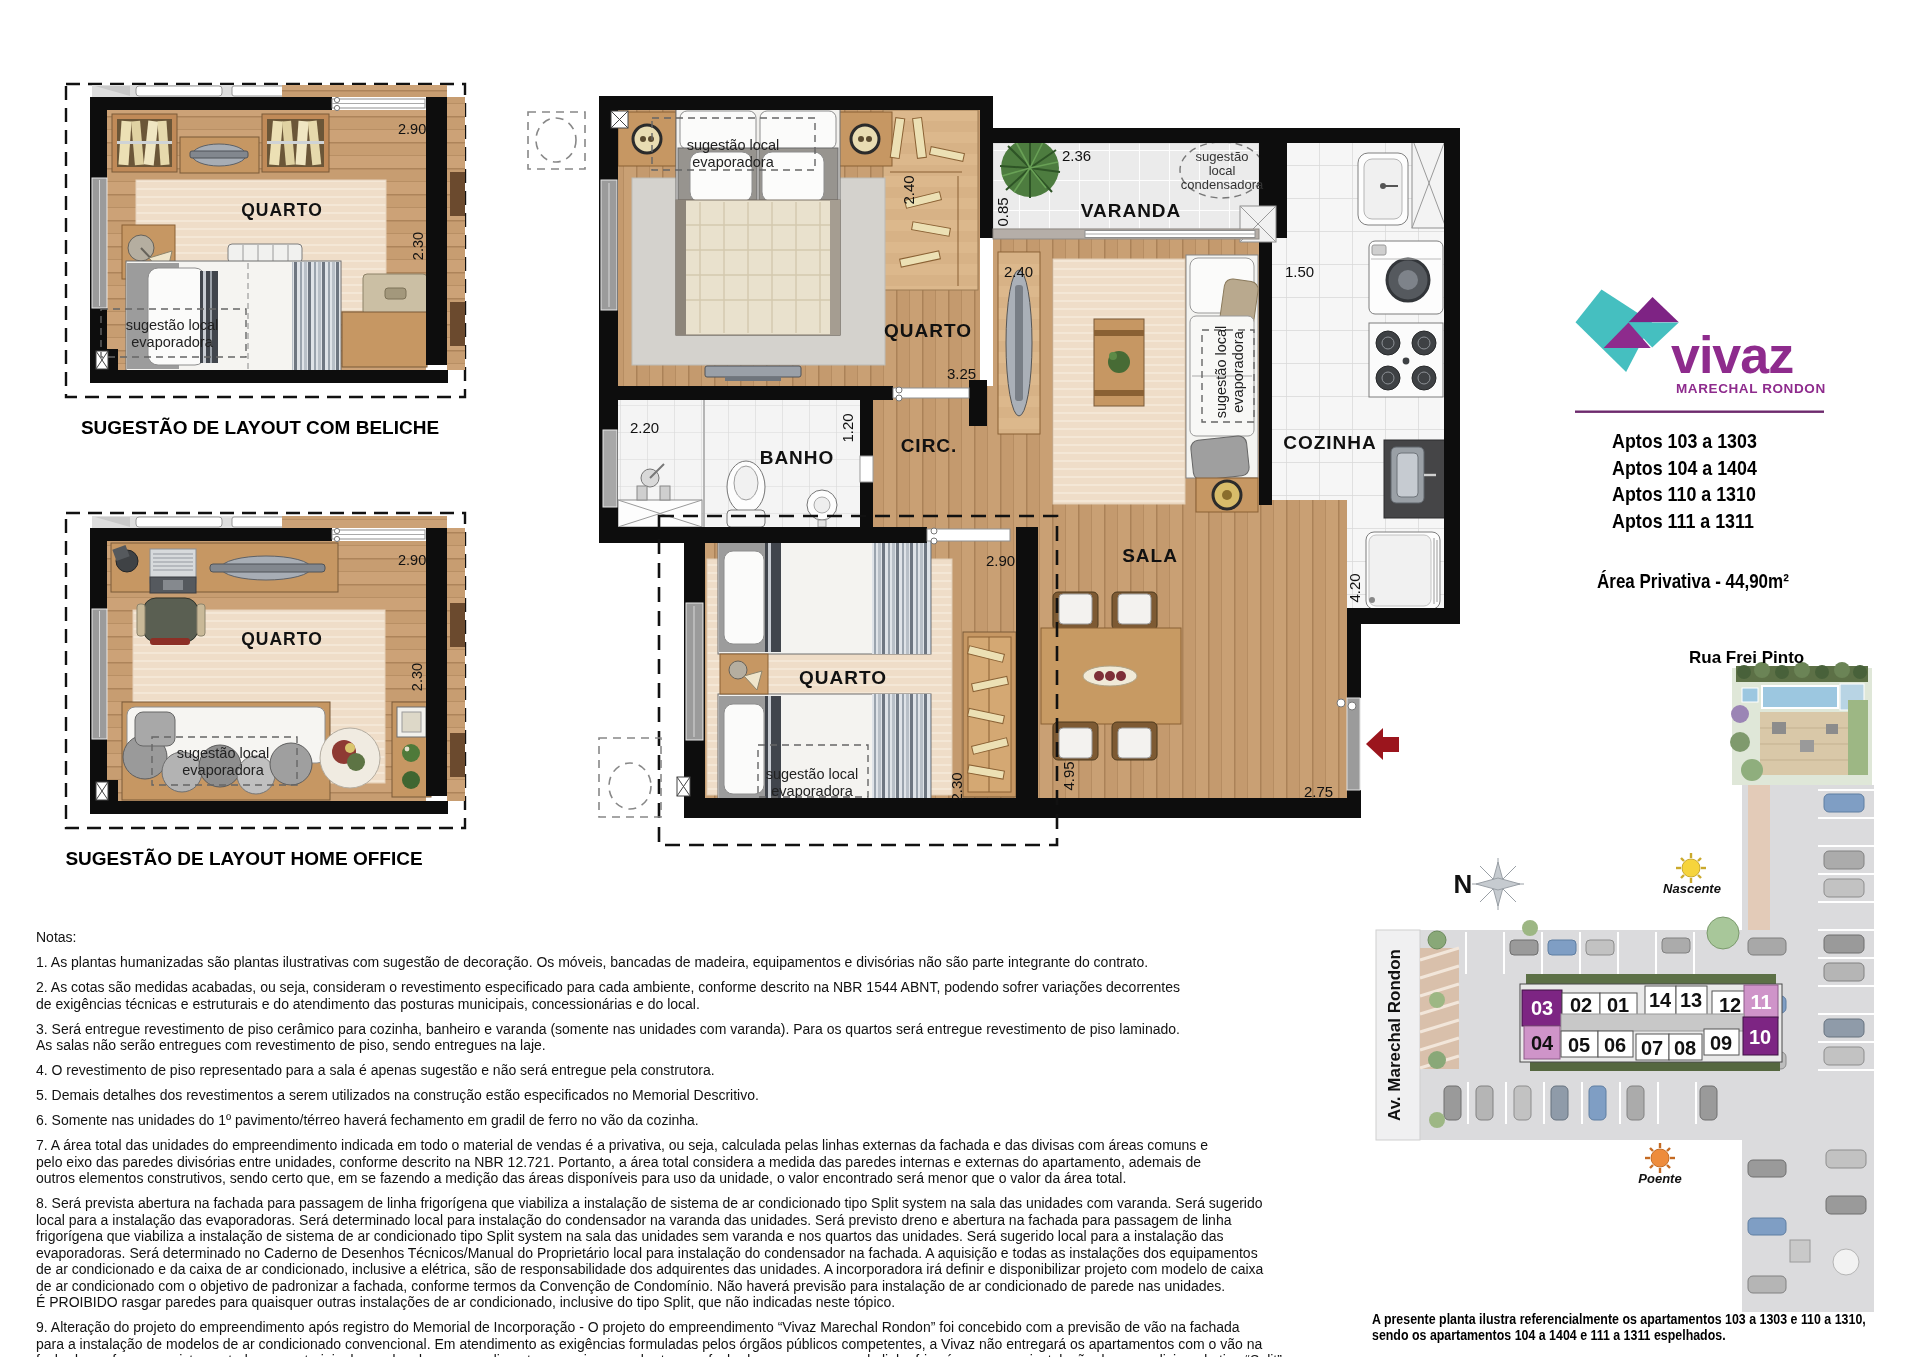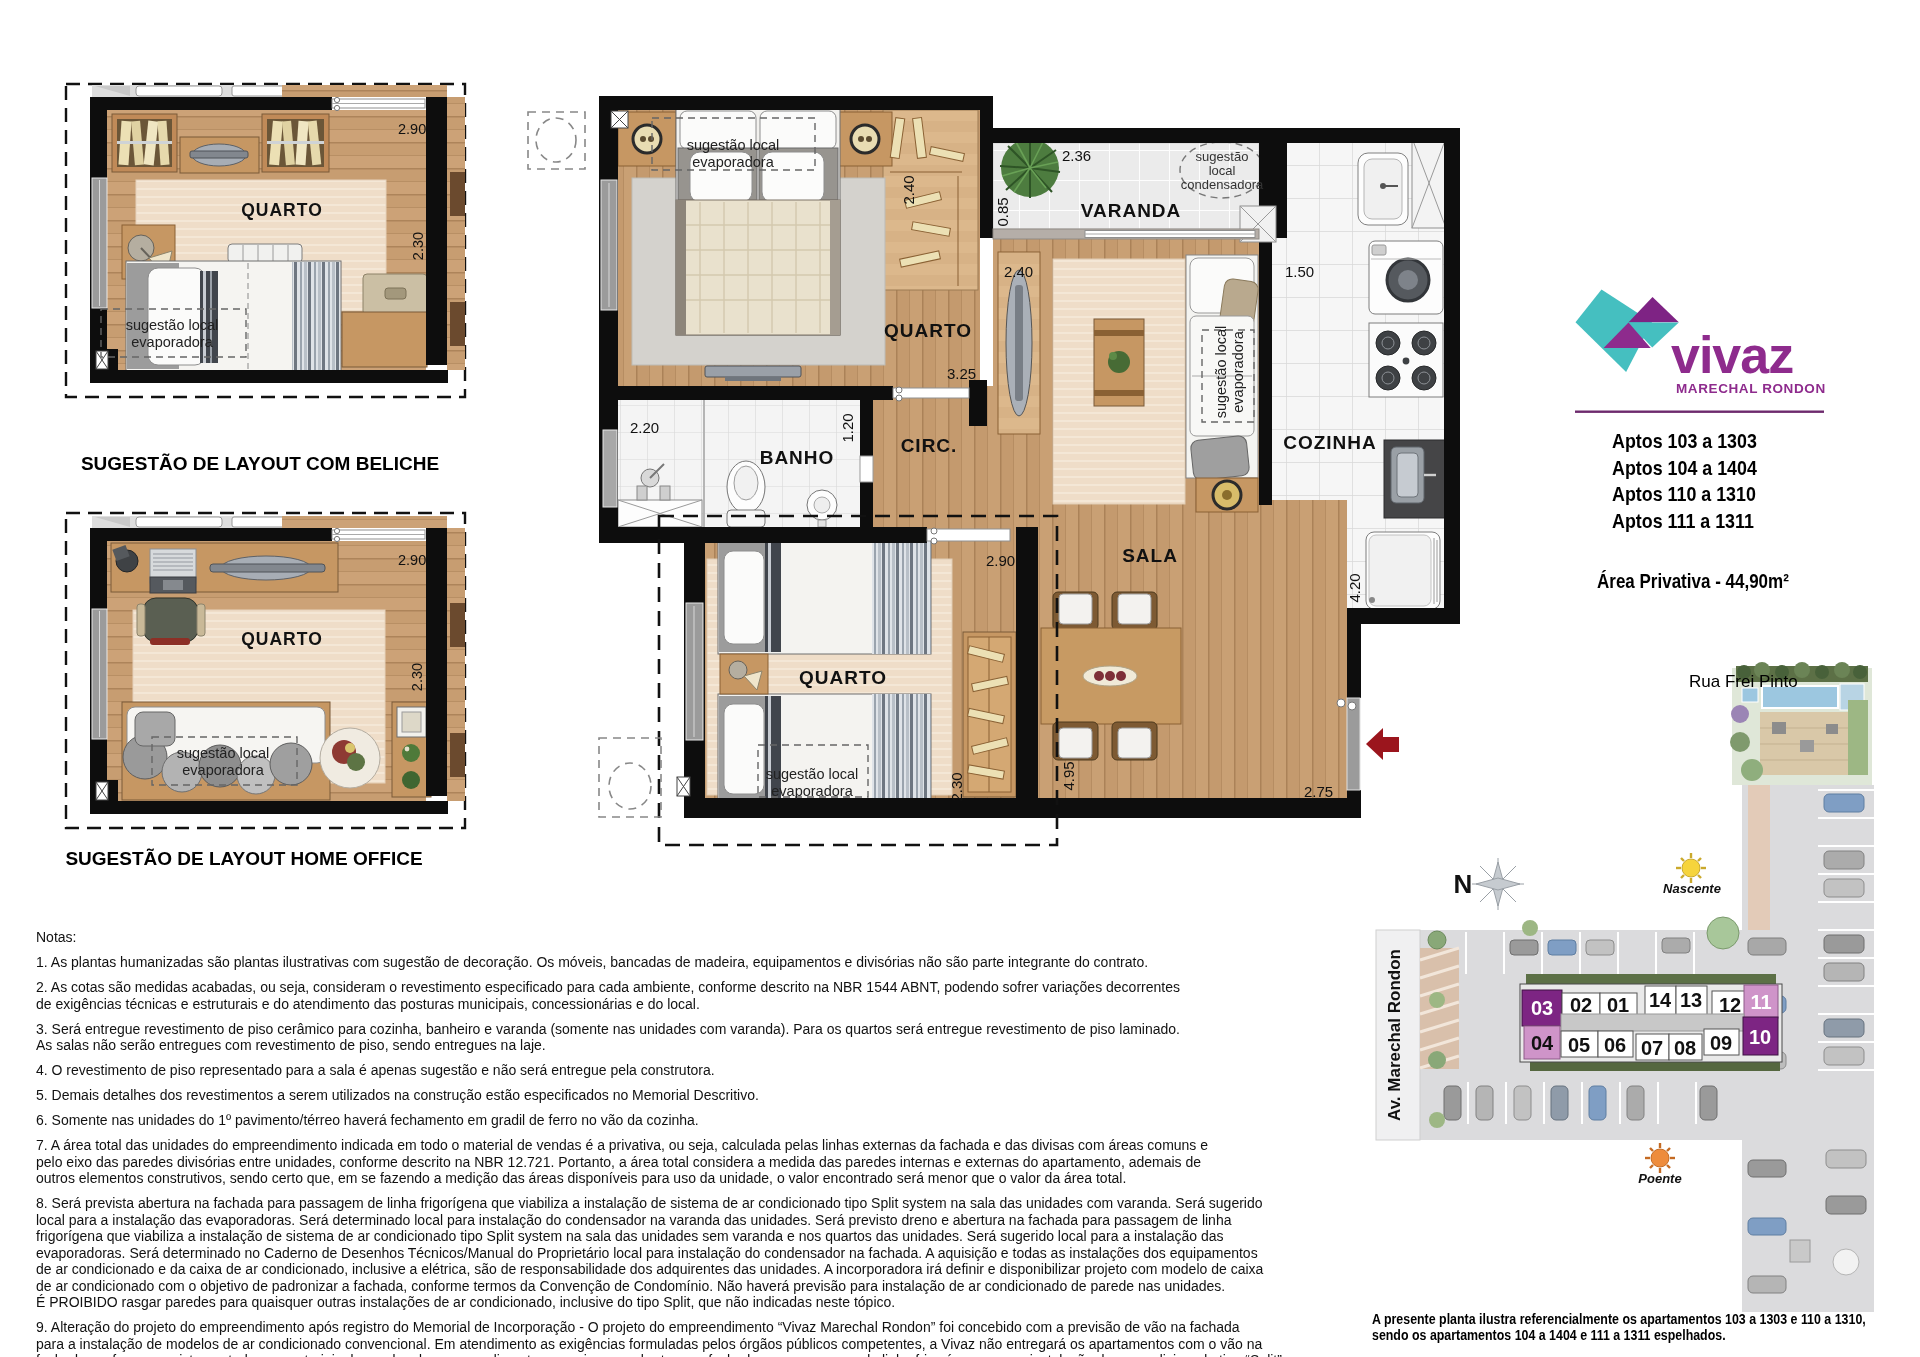--- a/index.html
+++ b/index.html
@@ -7,24 +7,24 @@
        font-family:"Liberation Sans", sans-serif;overflow:hidden;}
   #gfx{position:absolute;left:0;top:0;}
   .notes{position:absolute;left:36px;top:929px;width:1900px;font-size:14px;
          line-height:16.5px;color:#111;}
   .notes p{margin:0 0 8.5px 0;}
   .rcol{position:absolute;color:#000;}
   .aptos{left:1612px;top:428px;font-size:21px;font-weight:bold;line-height:26.6px;
          transform:scaleX(.85);transform-origin:left top;white-space:nowrap;}
   .area{left:1597px;top:570px;font-size:20px;font-weight:bold;
         transform:scaleX(.85);transform-origin:left top;white-space:nowrap;}
-  .ruafrei{left:1689px;top:672px;font-size:17px;font-weight:normal;white-space:nowrap;}
+  .ruafrei{left:1689px;top:648px;font-size:17px;font-weight:bold;white-space:nowrap;}
   .btmtext{left:1372px;top:1311px;font-size:15.5px;font-weight:bold;line-height:16.2px;
          transform:scaleX(.8);transform-origin:left top;white-space:nowrap;}
-  .title1{left:60px;top:417px;width:400px;text-align:center;font-size:19px;font-weight:bold;margin-top:36px;}
+  .title1{left:60px;top:417px;width:400px;text-align:center;font-size:19px;font-weight:bold;}
   .title2{left:44px;top:848px;width:400px;text-align:center;font-size:19px;font-weight:bold;}
 </style>
 </head>
 <body>
 <svg id="gfx" width="1920" height="1357" viewBox="0 0 1920 1357">
 <defs>
   <pattern id="woodV" width="26" height="26" patternUnits="userSpaceOnUse">
     <rect width="26" height="26" fill="#c49a6e"></rect>
     <rect width="13" height="26" fill="#c9a074"></rect>
     <rect x="12" width="1.5" height="26" fill="#ab8258"></rect>

